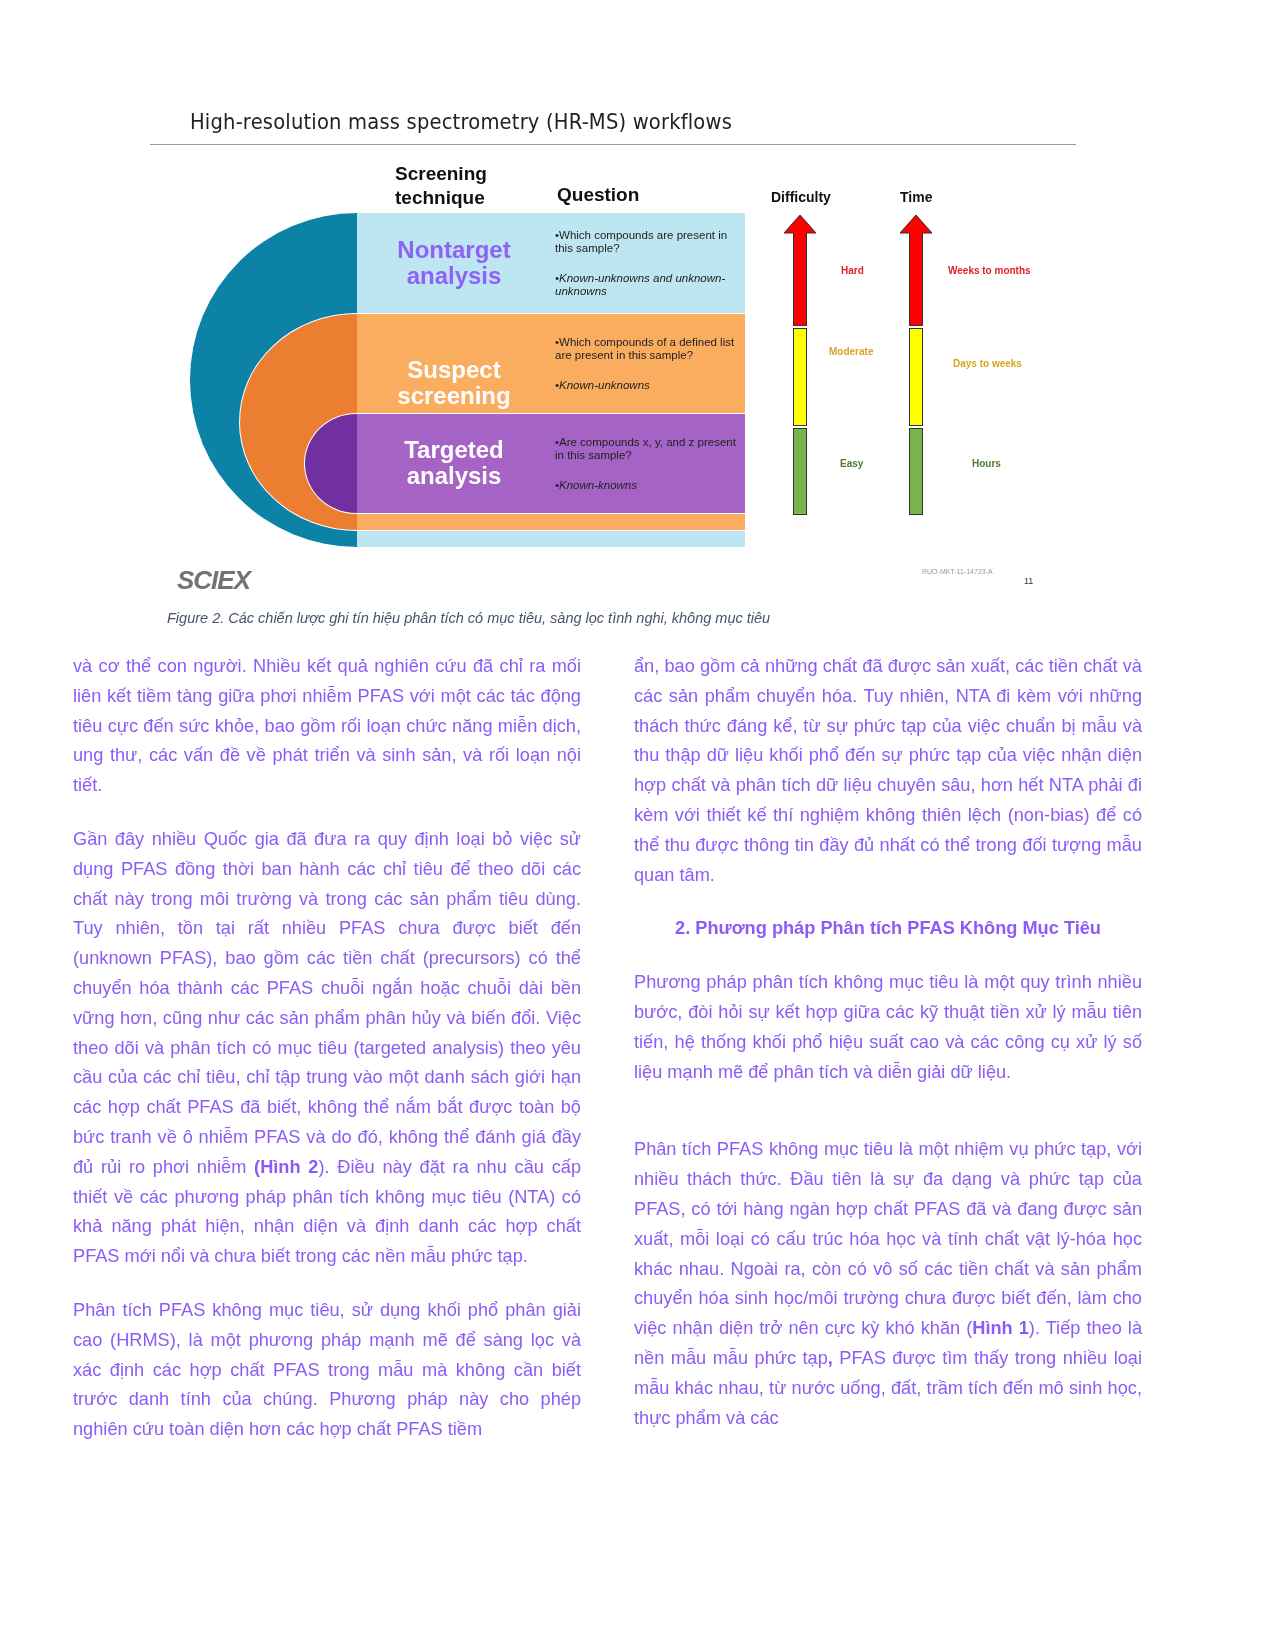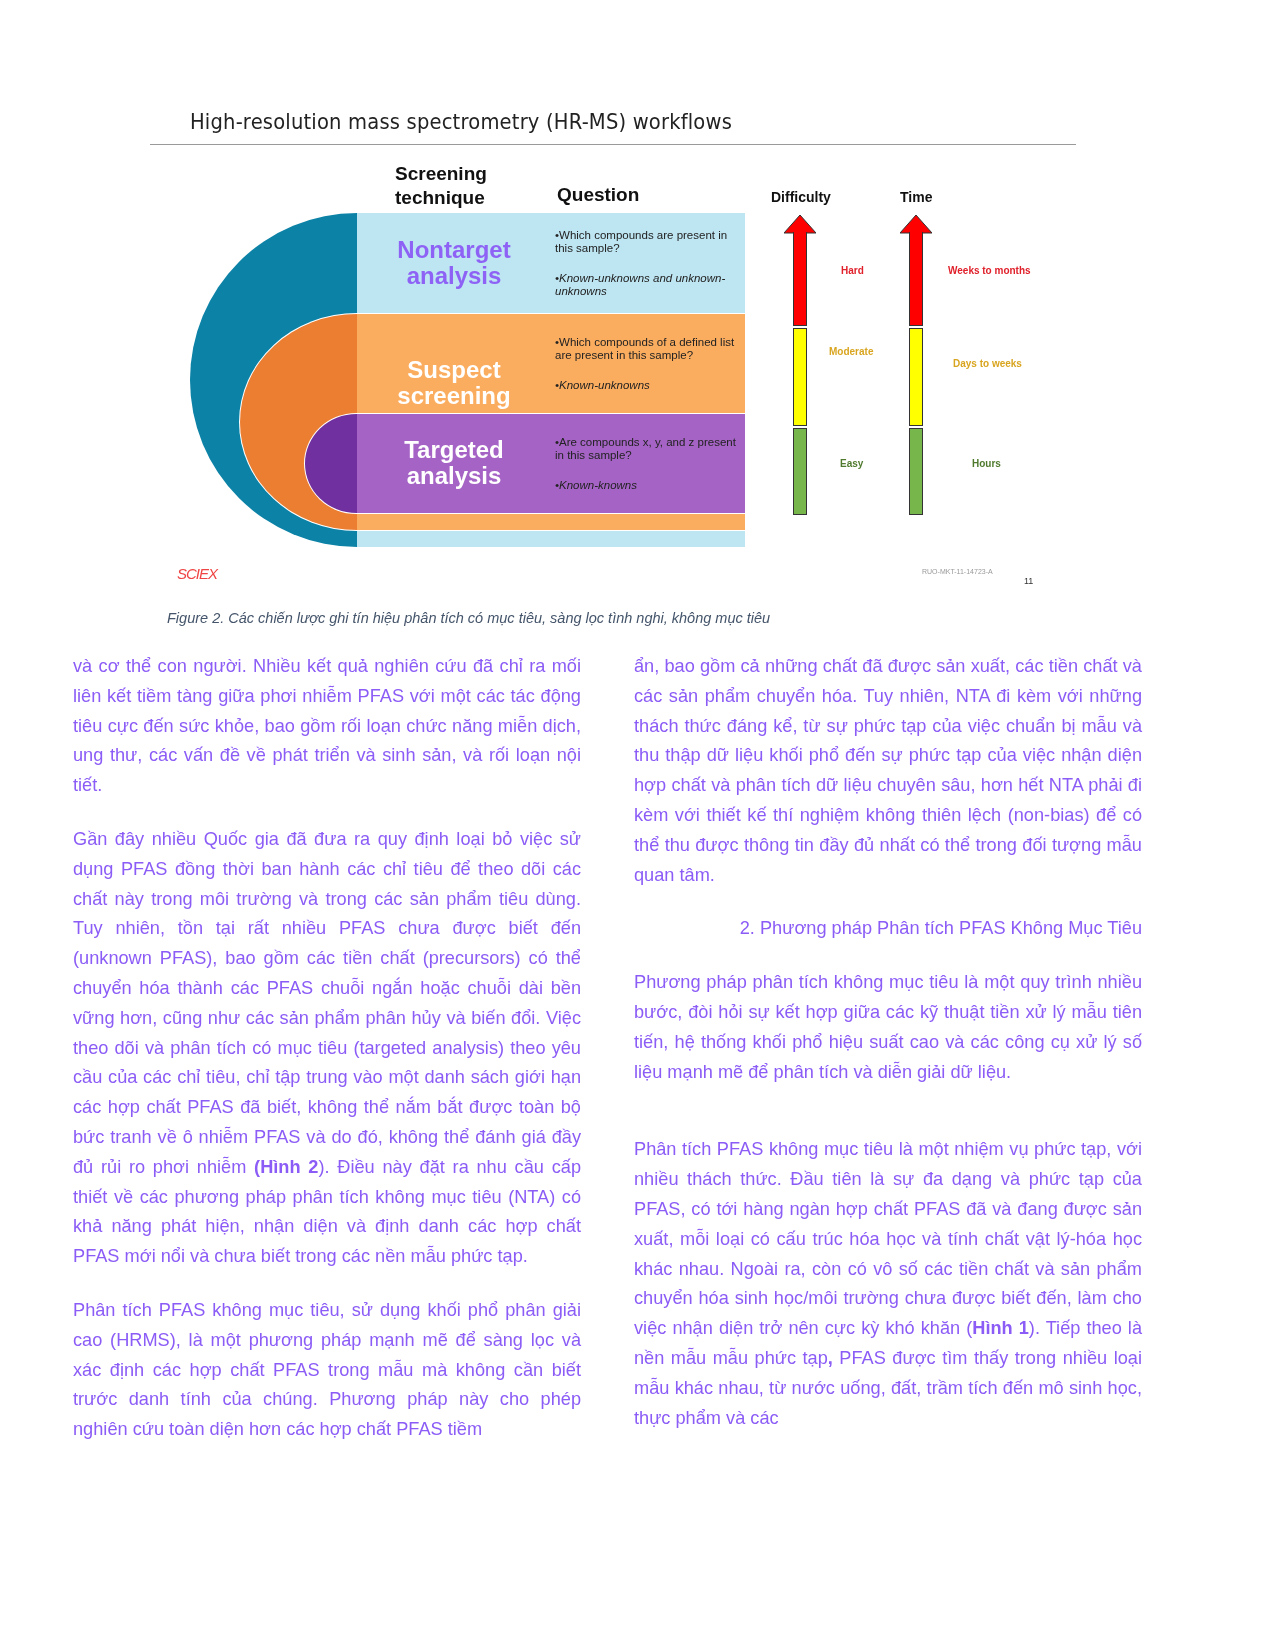--- a/index.html
+++ b/index.html
@@ -22,30 +22,30 @@
   .arc-teal { left:190px; top:213px; width:167px; height:334px; background:#0b82a6; border-top-left-radius:167px 167px; border-bottom-left-radius:167px 167px; }
   .arc-orange { left:240px; top:314px; width:117px; height:216px; background:#ec7e32; border-top-left-radius:117px 108px; border-bottom-left-radius:117px 108px; box-shadow:0 0 0 1px #fff; }
   .arc-purple { left:305px; top:414px; width:52px; height:99px; background:#7030a0; border-top-left-radius:52px 50px; border-bottom-left-radius:52px 50px; box-shadow:0 0 0 1px #fff; }
   .tech { width:200px; text-align:center; color:#fff; font-weight:bold; font-size:24px; line-height:26px; left:354px; }
   .tech-nt { top:237px; color:#8b5cf6; opacity:0.95; }
   .tech-ss { top:337px;margin-top:20px; }
   .tech-ta { top:437px; }
   .q { left:555px; width:192px; font-size:11.5px; line-height:13px; color:#222;margin-top:8px; }
   .seg { position:absolute; width:14px; border:1.5px solid #333; box-sizing:border-box; }
   .lbl { font-weight:bold; font-size:10px; white-space:nowrap; }
-  .sciex { left:177px; top:565px; font-family:"Liberation Sans", sans-serif; font-weight:normal; font-style:italic; font-size:15px; letter-spacing:-1px; color:#ef4444; }
+  .sciex { left:177px; top:565px; font-family:"Liberation Sans", sans-serif; font-weight:bold; font-style:italic; font-size:26px; letter-spacing:-1px; color:#737373; }
   .ruo { left:922px; top:568px; font-size:7px; color:#999; }
   .pnum { left:1024px; top:576px; font-size:9px; color:#333; }
   .caption { left:167px; top:610px; font-family:"Liberation Sans", sans-serif; font-style:italic; font-size:14.5px; color:#44546a; white-space:nowrap; }
   .col { position:absolute; width:508px; font-family:"Liberation Sans", sans-serif; font-size:18.2px; line-height:29.8px; color:#8b5cf6; text-align:justify; }
   .col p { margin:0; }
   .col-left { left:73px; top:652px; }
   .col-right { left:634px; top:652px; }
   .gap { height:24px; }
-  .h2 { font-weight:normal; text-align:right; }
+  .h2 { font-weight:bold; text-align:center; }
   b { font-weight:bold; }
 </style>
 </head>
 <body>
 
 <div class="abs fig-title">High-resolution mass spectrometry (HR-MS) workflows</div>
 <div class="abs fig-rule"></div>
 
 <div class="abs hdr hdr-tech">
   <div>Screening</div>

